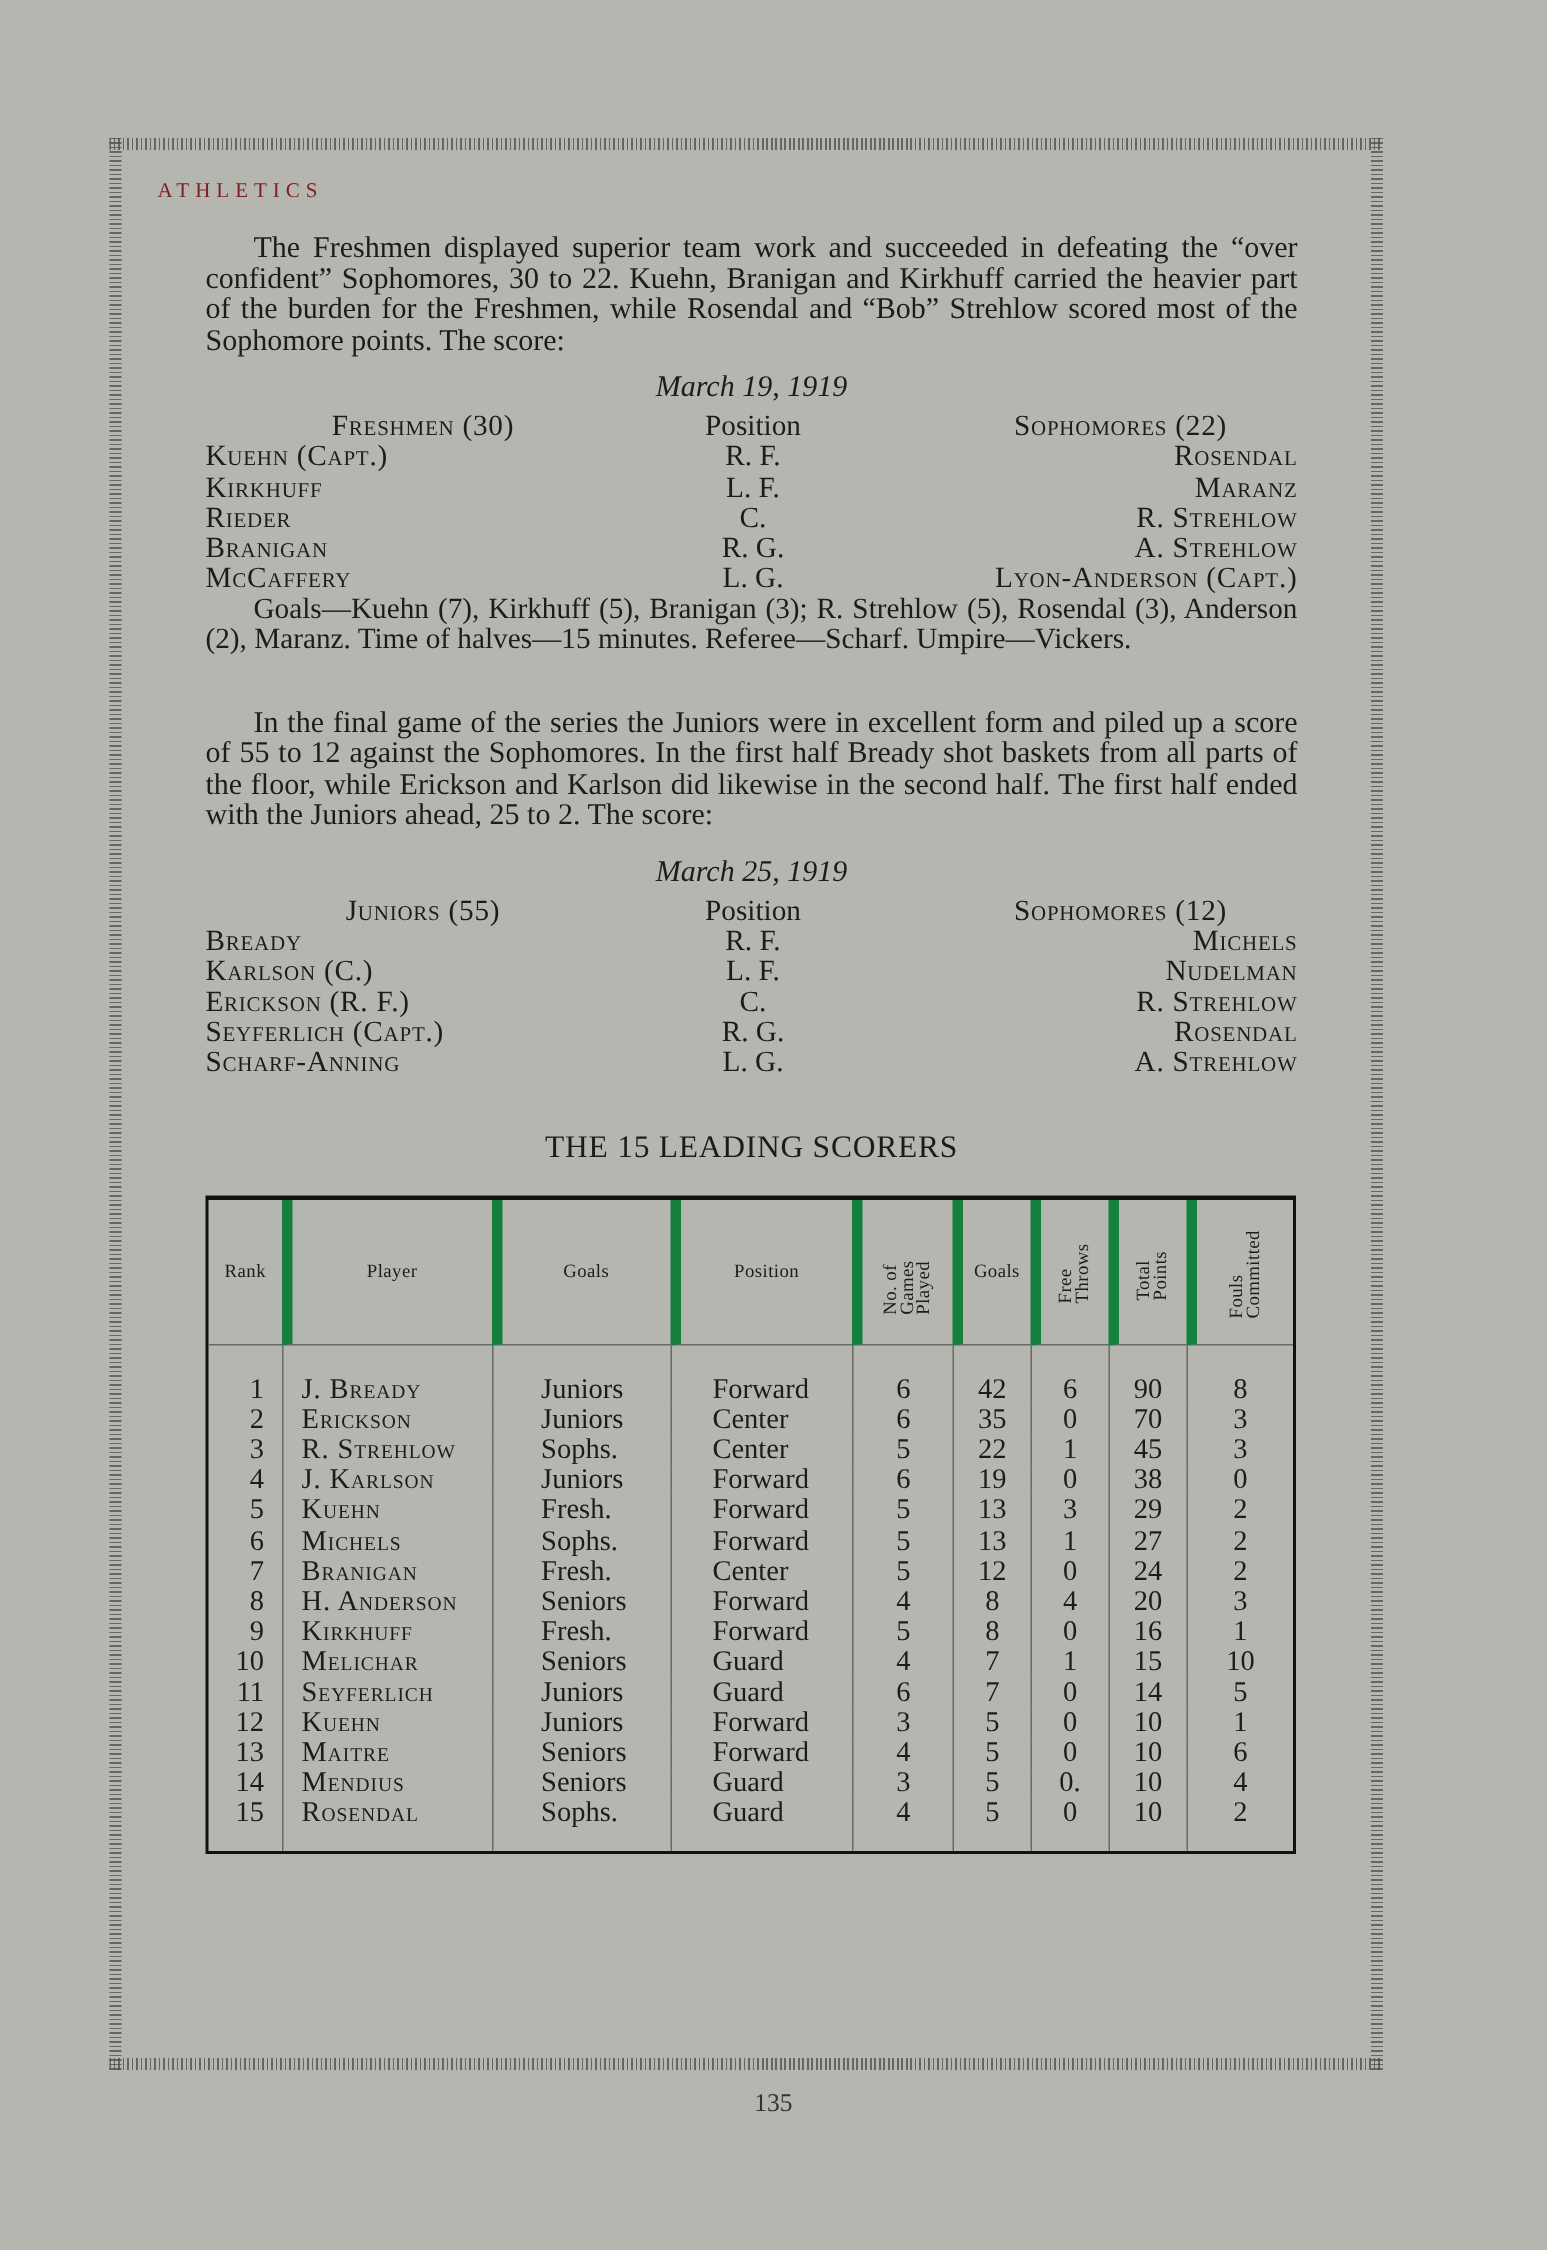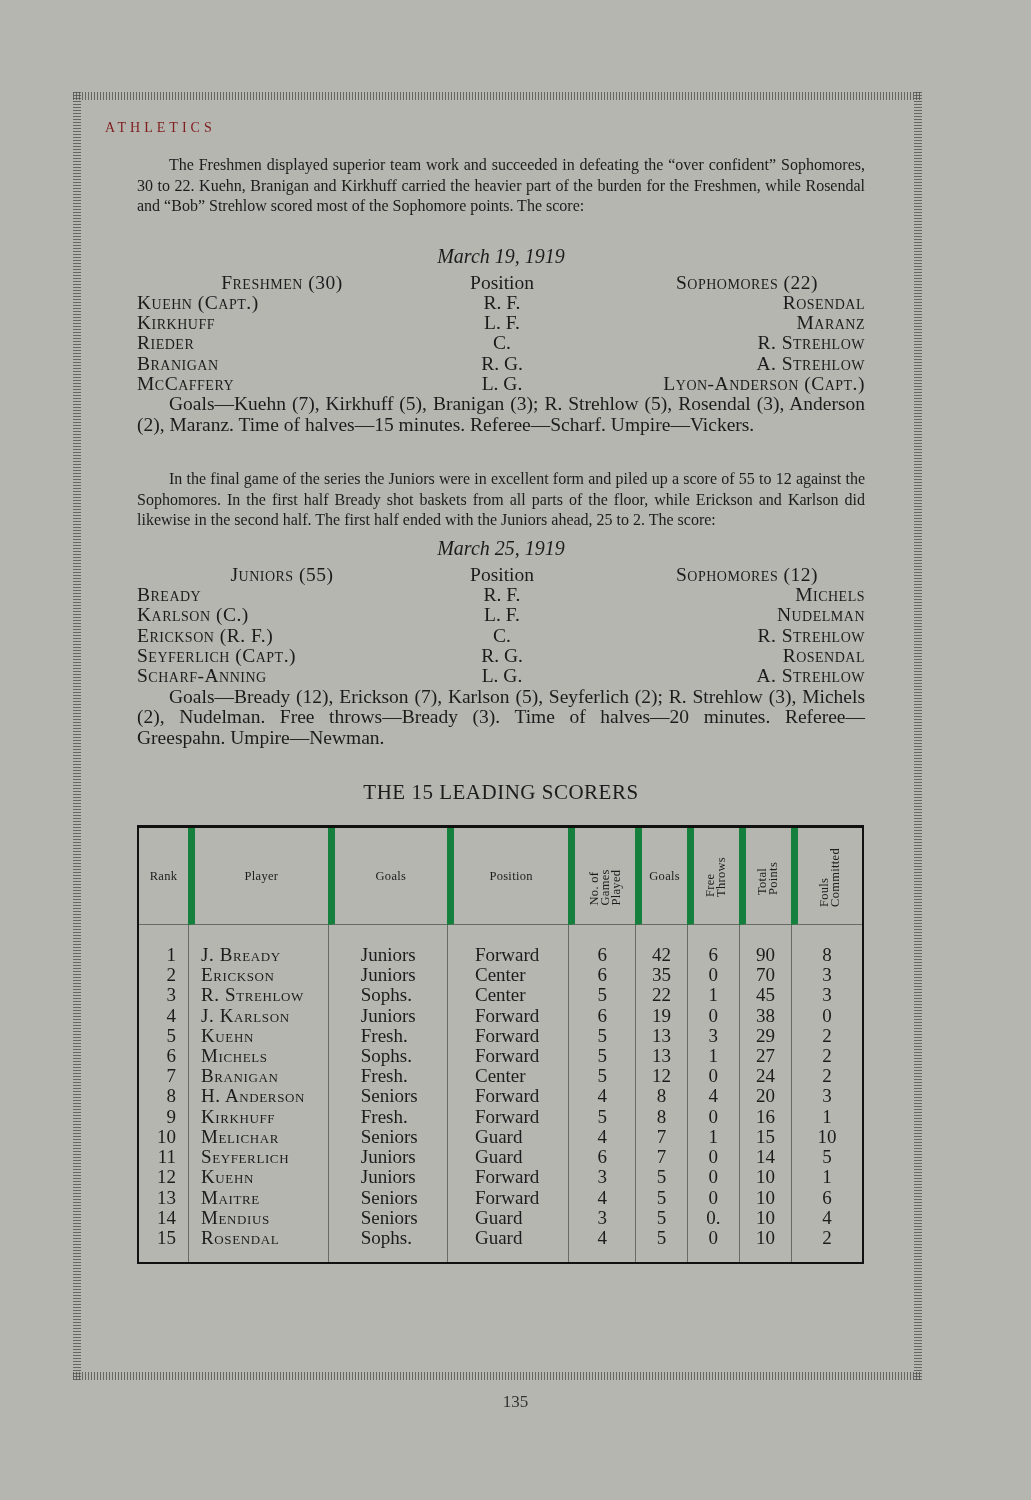--- a/index.html
+++ b/index.html
@@ -33,21 +33,21 @@
 
   .running-head {
     position: absolute; left: 105px; top: 120px;
     font-size: 14px; letter-spacing: 4px;
     color: #7f1d1d;
   }
   .content {
     position: absolute; left: 137px; top: 155px; width: 728px;
   }
   p.para {
-    margin: 0; font-size: 16px; line-height: 20.5px;
+    margin: 0; font-size: 20px; line-height: 20.5px;
     text-align: justify; text-indent: 32px;
     hyphens: none;
   }
   .date {
     text-align: center; font-style: italic; font-size: 20px;
     margin: 10px 0 6px 0; line-height: 22px;
   }
   .lineup { width: 728px; font-size: 19.5px; line-height: 20.3px; }
   .lineup .row { display: flex; }
   .lineup .c1 { width: 290px; }
@@ -107,21 +107,21 @@
   <div class="rule-v left"></div>
   <div class="rule-v right"></div>
 </div>
 
 <div class="running-head">ATHLETICS</div>
 
 <div class="content">
 
   <section>
     <p class="para">The Freshmen displayed superior team work and succeeded in defeating the “over confident” Sophomores, 30 to 22. Kuehn, Branigan and Kirkhuff carried the heavier part of the burden for the Freshmen, while Rosendal and “Bob” Strehlow scored most of the Sophomore points. The score:</p>
-    <div class="date" style="margin-top:28px">March 19, 1919</div>
+    <div class="date" style="margin-top:10px">March 19, 1919</div>
     <div class="lineup">
       <div class="row hdr">
         <div class="c1 sc">Freshmen (30)</div>
         <div class="c2">Position</div>
         <div class="c3 sc">Sophomores (22)</div>
       </div>
       <div class="row">
         <div class="c1 sc">Kuehn (Capt.)</div>
         <div class="c2">R. F.</div>
         <div class="c3 sc">Rosendal</div>
@@ -145,21 +145,21 @@
         <div class="c1 sc">McCaffery</div>
         <div class="c2">L. G.</div>
         <div class="c3 sc">Lyon-Anderson (Capt.)</div>
       </div>
     </div>
     <p class="goals">Goals—Kuehn (7), Kirkhuff (5), Branigan (3); R. Strehlow (5), Rosendal (3), Anderson (2), Maranz. Time of halves—15 minutes. Referee—Scharf. Umpire—Vickers.</p>
   </section>
 
   <section style="margin-top:34px">
     <p class="para">In the final game of the series the Juniors were in excellent form and piled up a score of 55 to 12 against the Sophomores. In the first half Bready shot baskets from all parts of the floor, while Erickson and Karlson did likewise in the second half. The first half ended with the Juniors ahead, 25 to 2. The score:</p>
-    <div class="date" style="margin-top:6px">March 25, 1919</div>
+    <div class="date" style="margin-top:16px">March 25, 1919</div>
     <div class="lineup">
       <div class="row hdr">
         <div class="c1 sc">Juniors (55)</div>
         <div class="c2">Position</div>
         <div class="c3 sc">Sophomores (12)</div>
       </div>
       <div class="row">
         <div class="c1 sc">Bready</div>
         <div class="c2">R. F.</div>
         <div class="c3 sc">Michels</div>
@@ -178,21 +178,20 @@
         <div class="c1 sc">Seyferlich (Capt.)</div>
         <div class="c2">R. G.</div>
         <div class="c3 sc">Rosendal</div>
       </div>
       <div class="row">
         <div class="c1 sc">Scharf-Anning</div>
         <div class="c2">L. G.</div>
         <div class="c3 sc">A. Strehlow</div>
       </div>
     </div>
-    <p class="goals">Goals—Bready (12), Erickson (7), Karlson (5), Seyferlich (2); R. Strehlow (3), Michels (2), Nudelman. Free throws—Bready (3). Time of halves—20 minutes. Referee—Greespahn. Umpire—Newman.</p>
   </section>
 
   <section style="margin-top:32px">
     <div class="table-title">THE 15 LEADING SCORERS</div>
     <table class="scorers" style="margin-top:20px">
       <colgroup>
         <col style="width:52px">
           <col style="width:146px">
           <col style="width:124px">
           <col style="width:126px">

